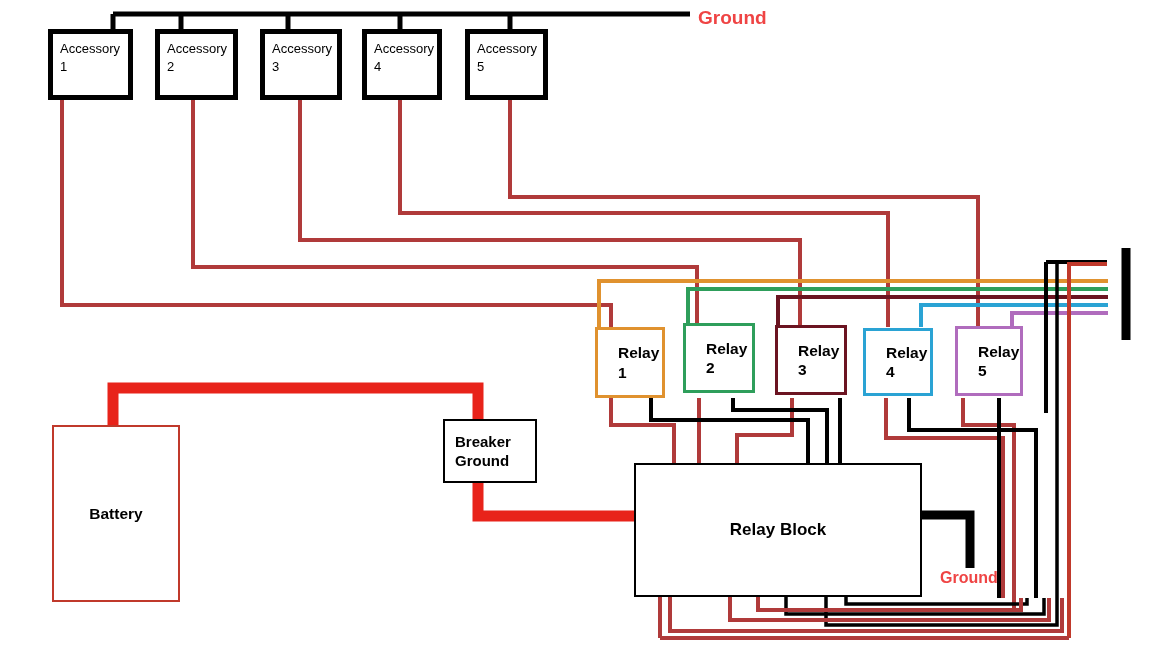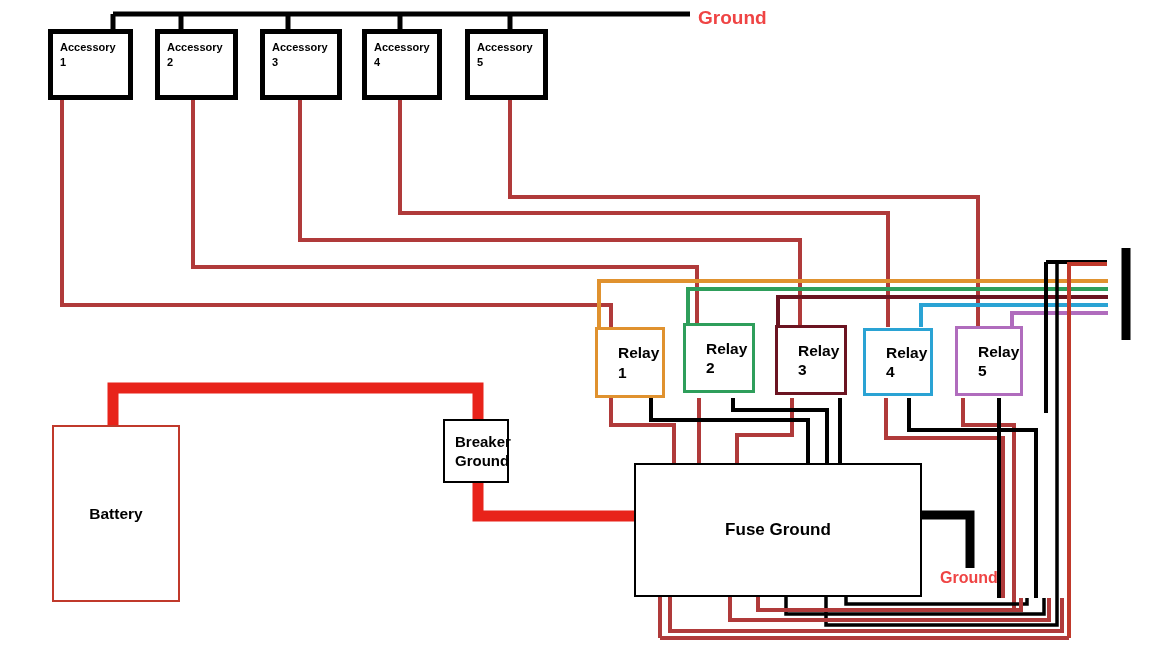--- a/index.html
+++ b/index.html
@@ -19,21 +19,21 @@
     display:flex;
     flex-direction:column;
     justify-content:center;
     color:#000;
   }
   .acc-box{
     border:5px solid #000000;
     padding:6px 7px 0 7px;
     justify-content:flex-start;
   }
-  .acc-box .t{font-size:11px;font-weight:700;line-height:1.35;}
+  .acc-box .t{font-size:13px;font-weight:400;line-height:1.35;}
   .relay-box{
     border:3px solid #000;
     align-items:flex-start;
     padding-left:20px;
     justify-content:center;
   }
   .relay-box .t{font-size:15.5px;font-weight:700;line-height:1.25;}
   .plain-box{border:2.5px solid #000;}
   .plain-box .t{
     font-size:15px;font-weight:700;text-align:left;
@@ -181,24 +181,24 @@
   </div>
   <div class="box relay-box" style="left:955px;top:326px;width:68px;height:70px;border-color:#b06cbd;">
     <div class="t">Relay</div>
     <div class="t">5</div>
   </div>
 
   <div class="box battery-box" style="left:52px;top:425px;width:128px;height:177px;">
     <div class="t">Battery</div>
   </div>
 
-  <div class="box plain-box" style="left:443px;top:419px;width:66px;height:64px;">
+  <div class="box plain-box" style="left:443px;top:419px;width:94px;height:64px;">
     <div class="t">Breaker</div>
     <div class="t">Ground</div>
   </div>
 
   <div class="box fuse-box" style="left:634px;top:463px;width:288px;height:134px;">
-    <div class="t">Fuse Ground</div>
+    <div class="t">Relay Block</div>
   </div>
 
   <div class="lbl lbl-ground-fuse" style="left:940px;top:566px;">Ground</div>
 
 </div>
 
 </body></html>

